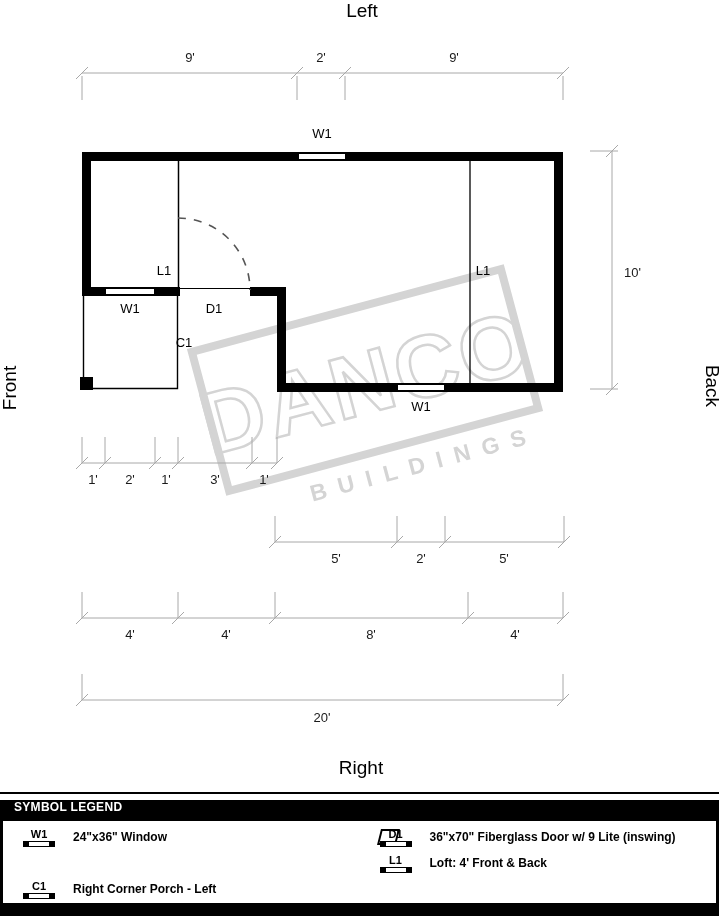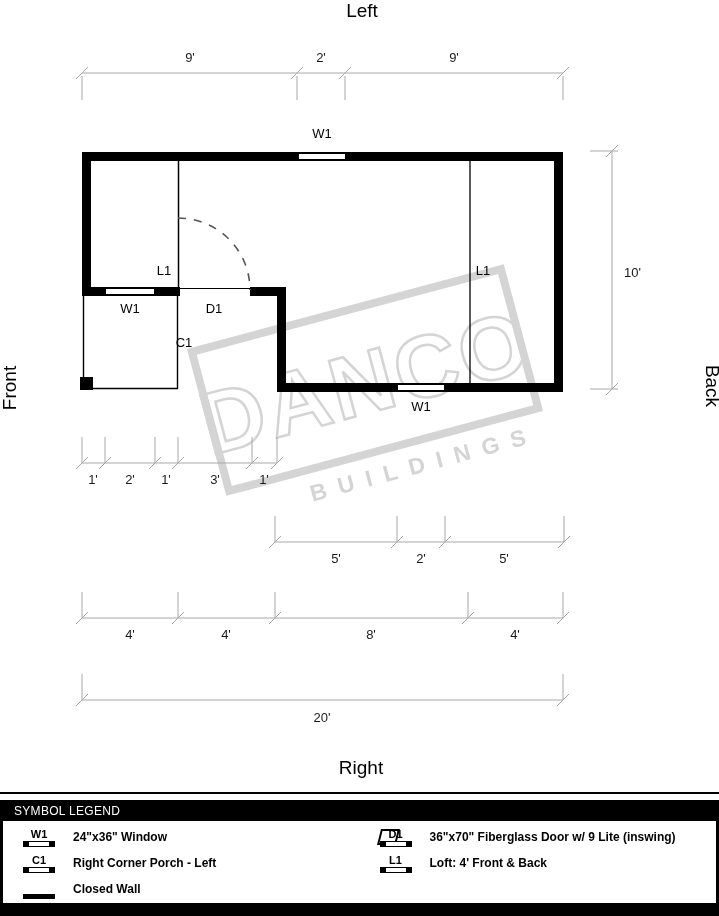--- a/index.html
+++ b/index.html
@@ -4,21 +4,21 @@
 <style>
   html,body{margin:0;padding:0;background:#fff;}
   body{width:719px;height:916px;position:relative;font-family:"Liberation Sans",sans-serif;overflow:hidden;}
   svg text{font-family:"Liberation Sans",sans-serif;}
   .plan-svg{position:absolute;left:0;top:0;}
 
   
   .legend{position:absolute;left:0;top:792px;width:719px;}
   .legend-topline{height:2px;background:#000;}
   .legend-gap{height:6px;background:#fff;}
-  .legend-header{background:#000;color:#fff;height:21px;display:flex;align-items:center;padding-left:14px;font-size:12px;font-weight:normal;letter-spacing:.3px;}
+  .legend-header{background:#000;color:#fff;height:21px;display:flex;padding-left:14px;font-size:12px;font-weight:bold;letter-spacing:.3px;}
   .legend-body{background:#fff;border-left:3px solid #000;border-right:3px solid #000;height:82px;display:flex;box-sizing:border-box;padding:5px 0 3px;}
   .legend-col{width:50%;display:flex;flex-direction:column;justify-content:space-between;}
   .legend-row{display:flex;align-items:center;min-height:22px;}
   .sym{width:48px;margin-left:12px;display:flex;flex-direction:column;align-items:center;position:relative;flex-shrink:0;}
   .sym-code{font-size:11px;font-weight:bold;line-height:12px;height:12px;position:relative;z-index:1;}
   .sym-bar{width:32px;height:6px;background:#000;position:relative;margin-top:1px;}
   .sym-bar .inner{position:absolute;left:6px;right:6px;top:1px;bottom:1px;background:#fff;}
   .sym-bar.solid{height:5px;margin-top:3px;}
   .door-leaf{position:absolute;top:1px;left:7px;width:15px;height:12px;background:#fff;border:2px solid #000;transform:skewX(-14deg);z-index:0;}
   .desc{font-size:12px;font-weight:bold;margin-left:10px;color:#000;}
@@ -158,27 +158,20 @@
       </div>
       <div class="legend-row">
         <div class="sym">
           <div class="sym-code">C1</div>
           <div class="sym-bar">
               <div class="inner"></div>
             </div>
         </div>
         <div class="desc">Right Corner Porch - Left</div>
       </div>
-      <div class="legend-row">
-        <div class="sym">
-          <div class="sym-code"></div>
-          <div class="sym-bar solid"></div>
-        </div>
-        <div class="desc">Closed Wall</div>
-      </div>
     </div>
 
     <div class="legend-col">
       <div class="legend-row">
         <div class="sym">
           <div class="door-leaf"></div>
           <div class="sym-code">D1</div>
           <div class="sym-bar">
               <div class="inner"></div>
             </div>

